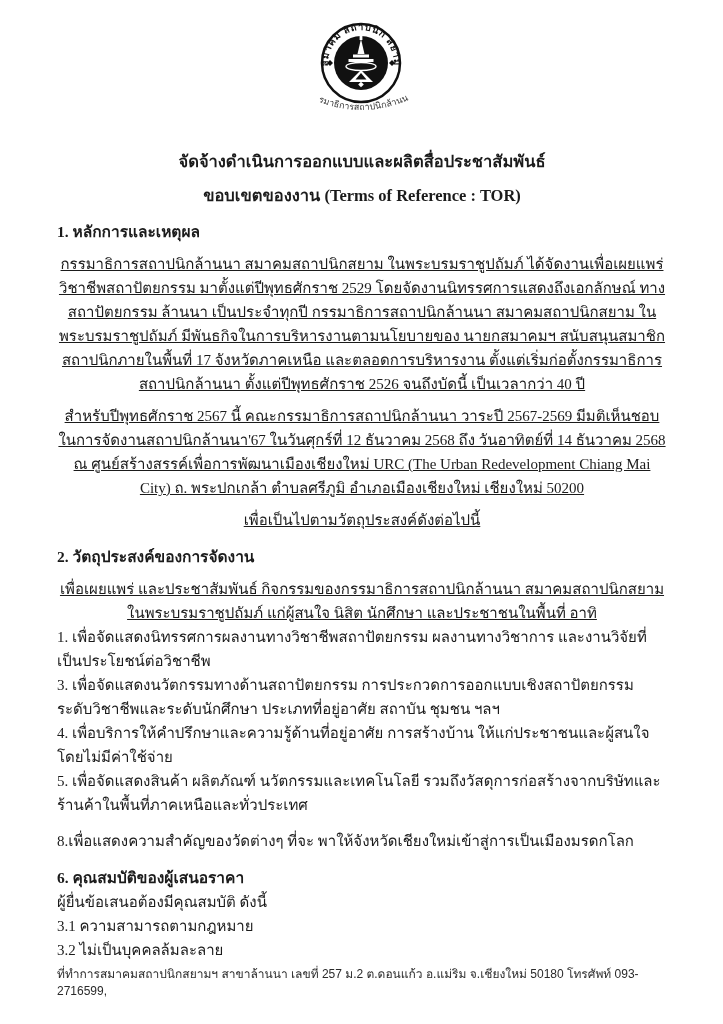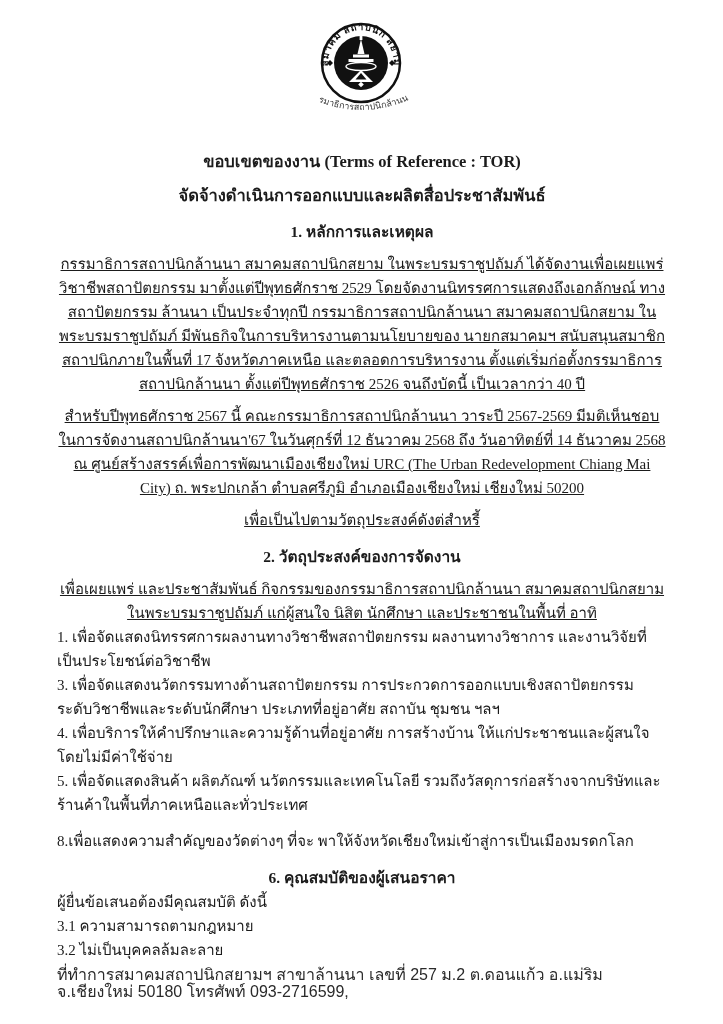--- a/index.html
+++ b/index.html
@@ -29,21 +29,20 @@
   }
   .title-block .title-line {
     line-height: 22px;
     margin-bottom: 12px;
   }
   .section-heading {
     font-weight: bold;
     font-size: 15.5px;
     line-height: 24px;
     margin-top: 13px;
-    text-align: center;
   }
   .para {
     font-size: 15px;
     line-height: 24px;
     margin-top: 8px;
     text-align: center;
     text-decoration: underline;
   }
   .list-line {
     font-size: 15px;
@@ -52,21 +51,21 @@
   }
   .list-line.spaced-above {
     margin-top: 12px;
   }
   .footer {
     position: absolute;
     left: 57px;
     right: 50px;
     bottom: 24px;
     font-family: "Liberation Sans", "DejaVu Sans", sans-serif;
-    font-size: 16px;
+    font-size: 12px;
     line-height: 17px;
     color: #2a2a2a;
     margin-top: 24px;
   }
   .seal-svg text {
     font-family: "Liberation Serif", "DejaVu Serif", serif;
   }
 </style>
 </head>
 <body>
@@ -104,29 +103,29 @@
 
       <text font-size="9" fill="#333333">
         <textPath href="#arcBottom" startOffset="50%" text-anchor="middle">กรรมาธิการสถาปนิกล้านนา</textPath>
       </text>
     </svg>
   </div>
 
   <div class="content">
 
     <div class="title-block">
+      <div class="title-line">จัดจ้างดำเนินการออกแบบและผลิตสื่อประชาสัมพันธ์</div>
       <div class="title-line">ขอบเขตของงาน (Terms of Reference : TOR)</div>
-      <div class="title-line">จัดจ้างดำเนินการออกแบบและผลิตสื่อประชาสัมพันธ์</div>
     </div>
 
     <div>
       <div class="section-heading">1. หลักการและเหตุผล</div>
       <div class="para">กรรมาธิการสถาปนิกล้านนา สมาคมสถาปนิกสยาม ในพระบรมราชูปถัมภ์ ได้จัดงานเพื่อเผยแพร่วิชาชีพสถาปัตยกรรม มาตั้งแต่ปีพุทธศักราช 2529 โดยจัดงานนิทรรศการแสดงถึงเอกลักษณ์ ทางสถาปัตยกรรม ล้านนา เป็นประจำทุกปี กรรมาธิการสถาปนิกล้านนา สมาคมสถาปนิกสยาม ในพระบรมราชูปถัมภ์ มีพันธกิจในการบริหารงานตามนโยบายของ นายกสมาคมฯ สนับสนุนสมาชิกสถาปนิกภายในพื้นที่ 17 จังหวัดภาคเหนือ และตลอดการบริหารงาน ตั้งแต่เริ่มก่อตั้งกรรมาธิการสถาปนิกล้านนา ตั้งแต่ปีพุทธศักราช 2526 จนถึงบัดนี้  เป็นเวลากว่า 40 ปี</div>
       <div class="para">สำหรับปีพุทธศักราช 2567 นี้  คณะกรรมาธิการสถาปนิกล้านนา วาระปี 2567-2569  มีมติเห็นชอบในการจัดงานสถาปนิกล้านนา'67 ในวันศุกร์ที่ 12 ธันวาคม 2568 ถึง วันอาทิตย์ที่ 14 ธันวาคม 2568 ณ ศูนย์สร้างสรรค์เพื่อการพัฒนาเมืองเชียงใหม่ URC (The Urban Redevelopment Chiang Mai City) ถ. พระปกเกล้า ตำบลศรีภูมิ อำเภอเมืองเชียงใหม่ เชียงใหม่ 50200</div>
-      <div class="para">เพื่อเป็นไปตามวัตถุประสงค์ดังต่สำหรี้</div>
+      <div class="para">เพื่อเป็นไปตามวัตถุประสงค์ดังต่อไปนี้</div>
     </div>
 
     <div>
       <div class="section-heading">2. วัตถุประสงค์ของการจัดงาน</div>
       <div class="para">เพื่อเผยแพร่ และประชาสัมพันธ์ กิจกรรมของกรรมาธิการสถาปนิกล้านนา สมาคมสถาปนิกสยาม ในพระบรมราชูปถัมภ์  แก่ผู้สนใจ นิสิต นักศึกษา และประชาชนในพื้นที่ อาทิ</div>
       <div class="list-line">1. เพื่อจัดแสดงนิทรรศการผลงานทางวิชาชีพสถาปัตยกรรม ผลงานทางวิชาการ และงานวิจัยที่เป็นประโยชน์ต่อวิชาชีพ</div>
       <div class="list-line">3. เพื่อจัดแสดงนวัตกรรมทางด้านสถาปัตยกรรม การประกวดการออกแบบเชิงสถาปัตยกรรมระดับวิชาชีพและระดับนักศึกษา ประเภทที่อยู่อาศัย สถาบัน ชุมชน ฯลฯ</div>
       <div class="list-line">4. เพื่อบริการให้คำปรึกษาและความรู้ด้านที่อยู่อาศัย การสร้างบ้าน  ให้แก่ประชาชนและผู้สนใจ โดยไม่มีค่าใช้จ่าย</div>
       <div class="list-line">5. เพื่อจัดแสดงสินค้า ผลิตภัณฑ์ นวัตกรรมและเทคโนโลยี รวมถึงวัสดุการก่อสร้างจากบริษัทและร้านค้าในพื้นที่ภาคเหนือและทั่วประเทศ</div>
       <div class="list-line spaced-above">8.เพื่อแสดงความสำคัญของวัดต่างๆ ที่จะ พาให้จังหวัดเชียงใหม่เข้าสู่การเป็นเมืองมรดกโลก</div>

